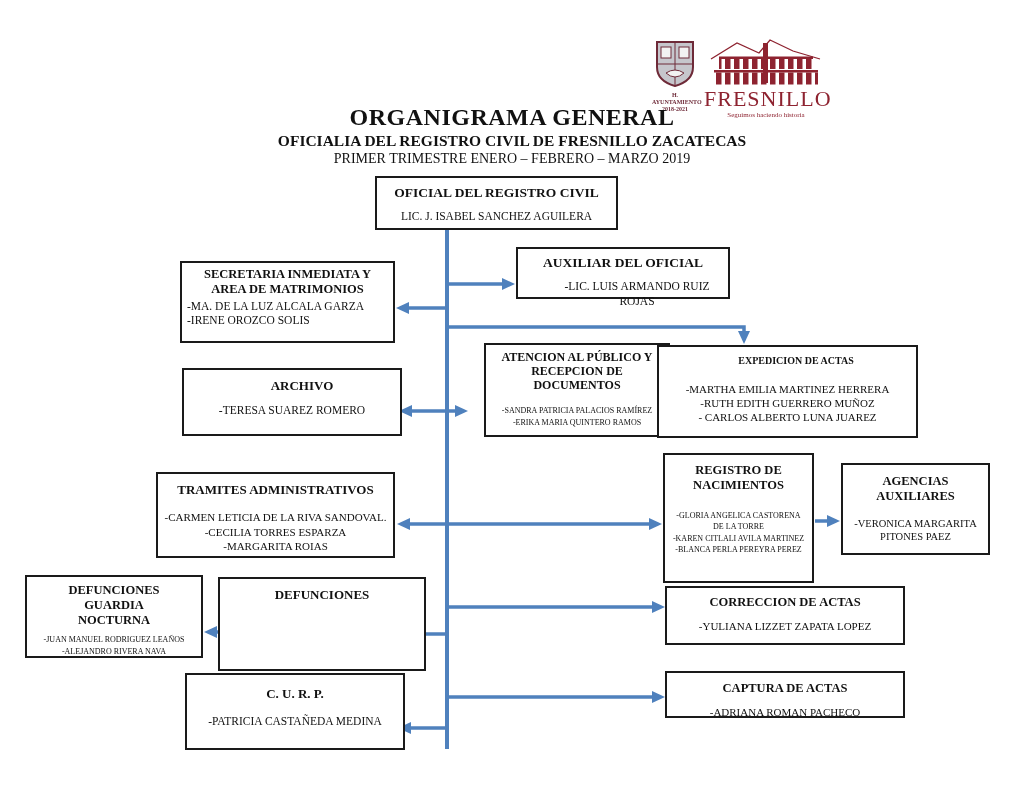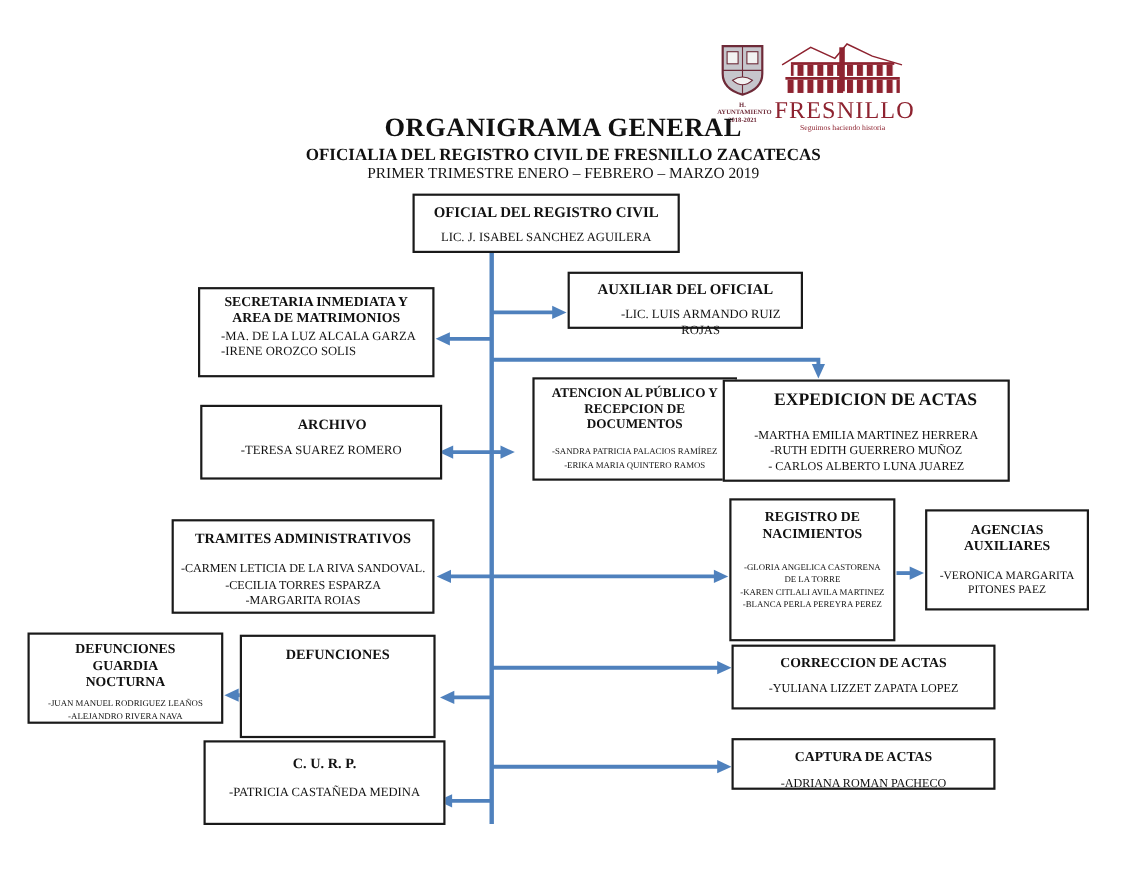--- a/index.html
+++ b/index.html
@@ -37,51 +37,51 @@
   #b-oficial     { left:375px; top:176px; width:243px; height:54px; }
   #b-oficial .bt { font-size:13.5px; margin-top:7px; }
   #b-oficial .bm { font-size:11.5px; margin-top:8px; }
 
   #b-auxiliar     { left:516px; top:247px; width:214px; height:52px; }
   #b-auxiliar .bt { font-size:13.5px; margin-top:6px; }
   #b-auxiliar .bm { font-size:11.5px; margin-top:8px;padding-left:28px; }
 
   #b-secretaria     { left:180px; top:261px; width:215px; height:82px; }
   #b-secretaria .bt { font-size:12.5px; margin-top:4px; padding:0 10px; }
-  #b-secretaria .bm { font-size:11.5px; margin-top:2px; text-align:left; padding-left:19px; }
+  #b-secretaria .bm { font-size:11.5px; margin-top:2px; text-align:left; padding-left:5px; }
 
   #b-archivo     { left:182px; top:368px; width:220px; height:68px; }
   #b-archivo .bt { font-size:13px; margin-top:8px;padding-left:20px; }
   #b-archivo .bm { font-size:11.5px; margin-top:10px; }
 
   #b-atencion     { left:484px; top:343px; width:186px; height:94px; }
   #b-atencion .bt { font-size:12px; margin-top:5px; padding:0 12px; }
   #b-atencion .bm { font-size:8px; margin-top:13px; line-height:1.45; }
 
   #b-expedicion     { left:657px; top:345px; width:261px; height:93px; }
-  #b-expedicion .bt { font-size:16px; margin-top:8px;padding-left:17px; }
+  #b-expedicion .bt { font-size:10px; margin-top:8px;padding-left:17px; }
   #b-expedicion .bm { font-size:11px; margin-top:15px; }
 
   #b-tramites     { left:156px; top:472px; width:239px; height:86px; }
   #b-tramites .bt { font-size:13px; margin-top:8px; }
   #b-tramites .bm { font-size:11px; margin-top:13px; padding:0 2px; }
 
   #b-registro     { left:663px; top:453px; width:151px; height:130px; }
   #b-registro .bt { font-size:12.5px; margin-top:8px; padding:0 8px; }
   #b-registro .bm { font-size:8px; margin-top:17px; line-height:1.45; padding:0 6px; }
 
   #b-agencias     { left:841px; top:463px; width:149px; height:92px; }
   #b-agencias .bt { font-size:12.5px; margin-top:9px; padding:0 8px; }
   #b-agencias .bm { font-size:10.5px; margin-top:13px; padding:0 4px; }
 
   #b-guardia     { left:25px; top:575px; width:178px; height:83px; }
   #b-guardia .bt { font-size:12.5px; margin-top:6px; padding:0 22px; }
   #b-guardia .bm { font-size:8px; margin-top:7px; line-height:1.5; }
 
-  #b-defunciones     { left:218px; top:577px; width:178px; height:94px; }
+  #b-defunciones     { left:218px; top:577px; width:208px; height:94px; }
   #b-defunciones .bt { font-size:13px; margin-top:8px; }
   #b-defunciones .bm { font-size:8.5px; margin-top:13px; line-height:1.45; padding:0 13px; }
 
   #b-correccion     { left:665px; top:586px; width:240px; height:59px; }
   #b-correccion .bt { font-size:12.5px; margin-top:7px; }
   #b-correccion .bm { font-size:11px; margin-top:9px; }
 
   #b-curp     { left:185px; top:673px; width:220px; height:77px; }
   #b-curp .bt { font-size:13px; margin-top:11px; }
   #b-curp .bm { font-size:11.5px; margin-top:13px; }

